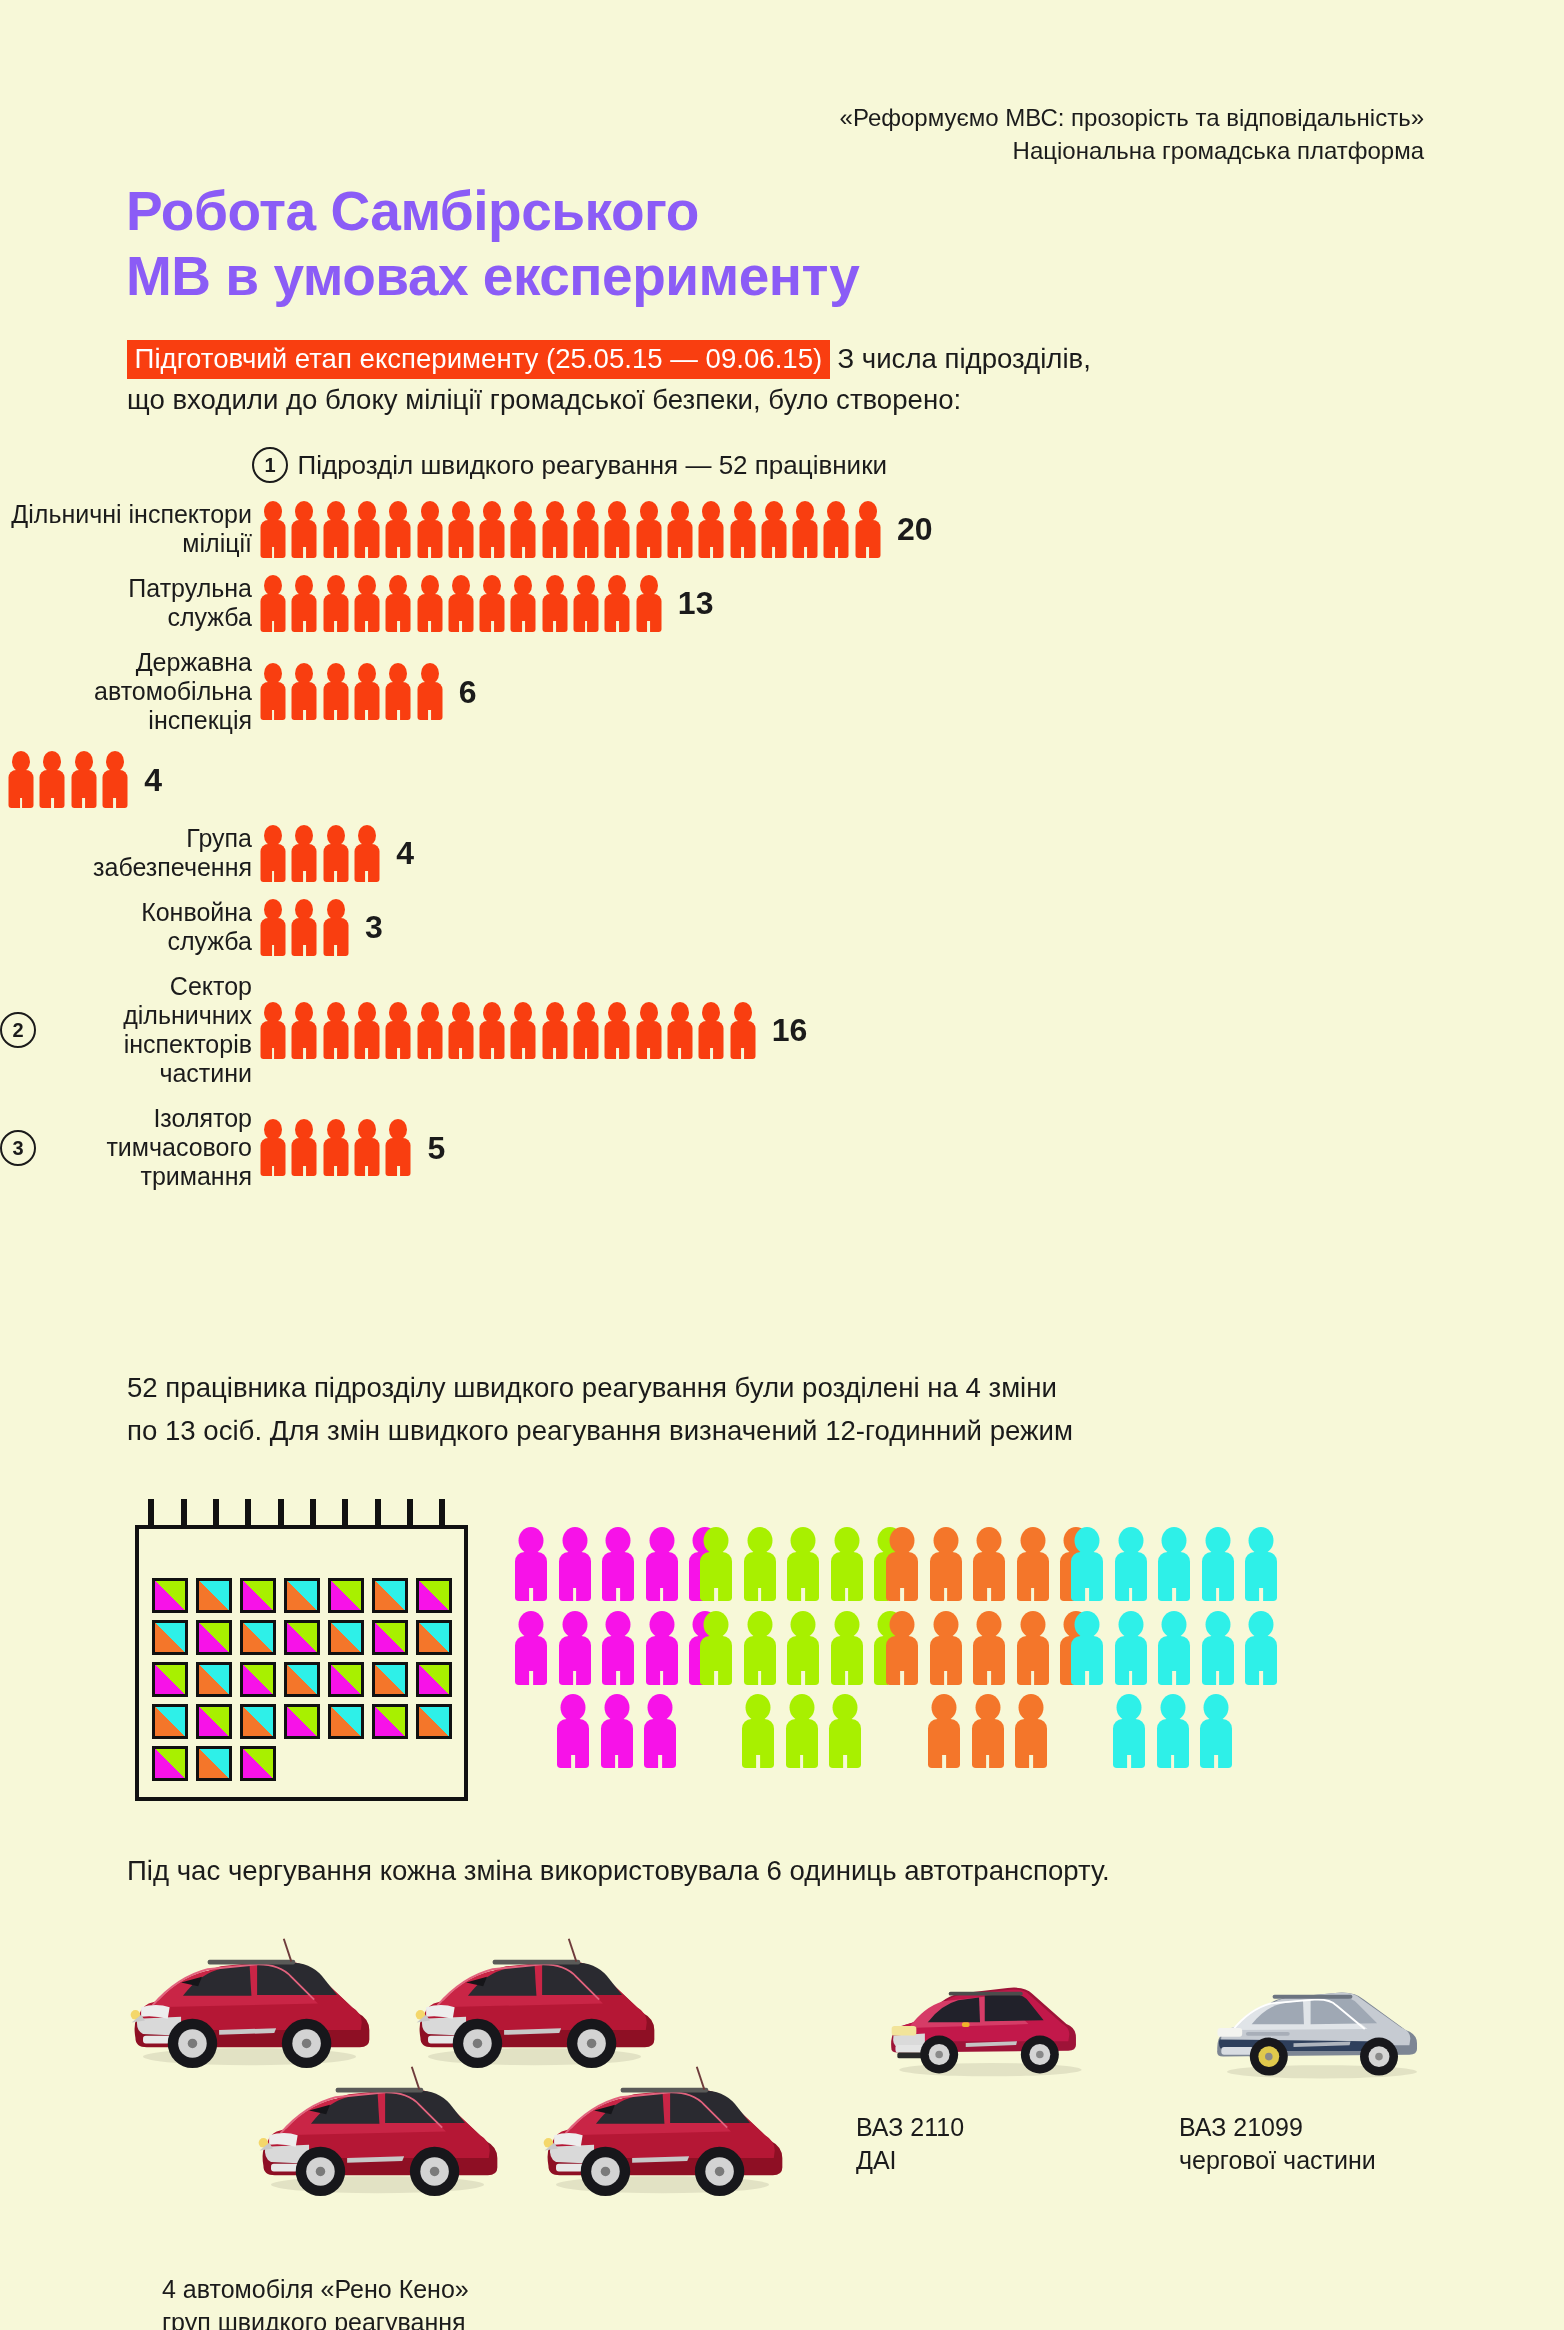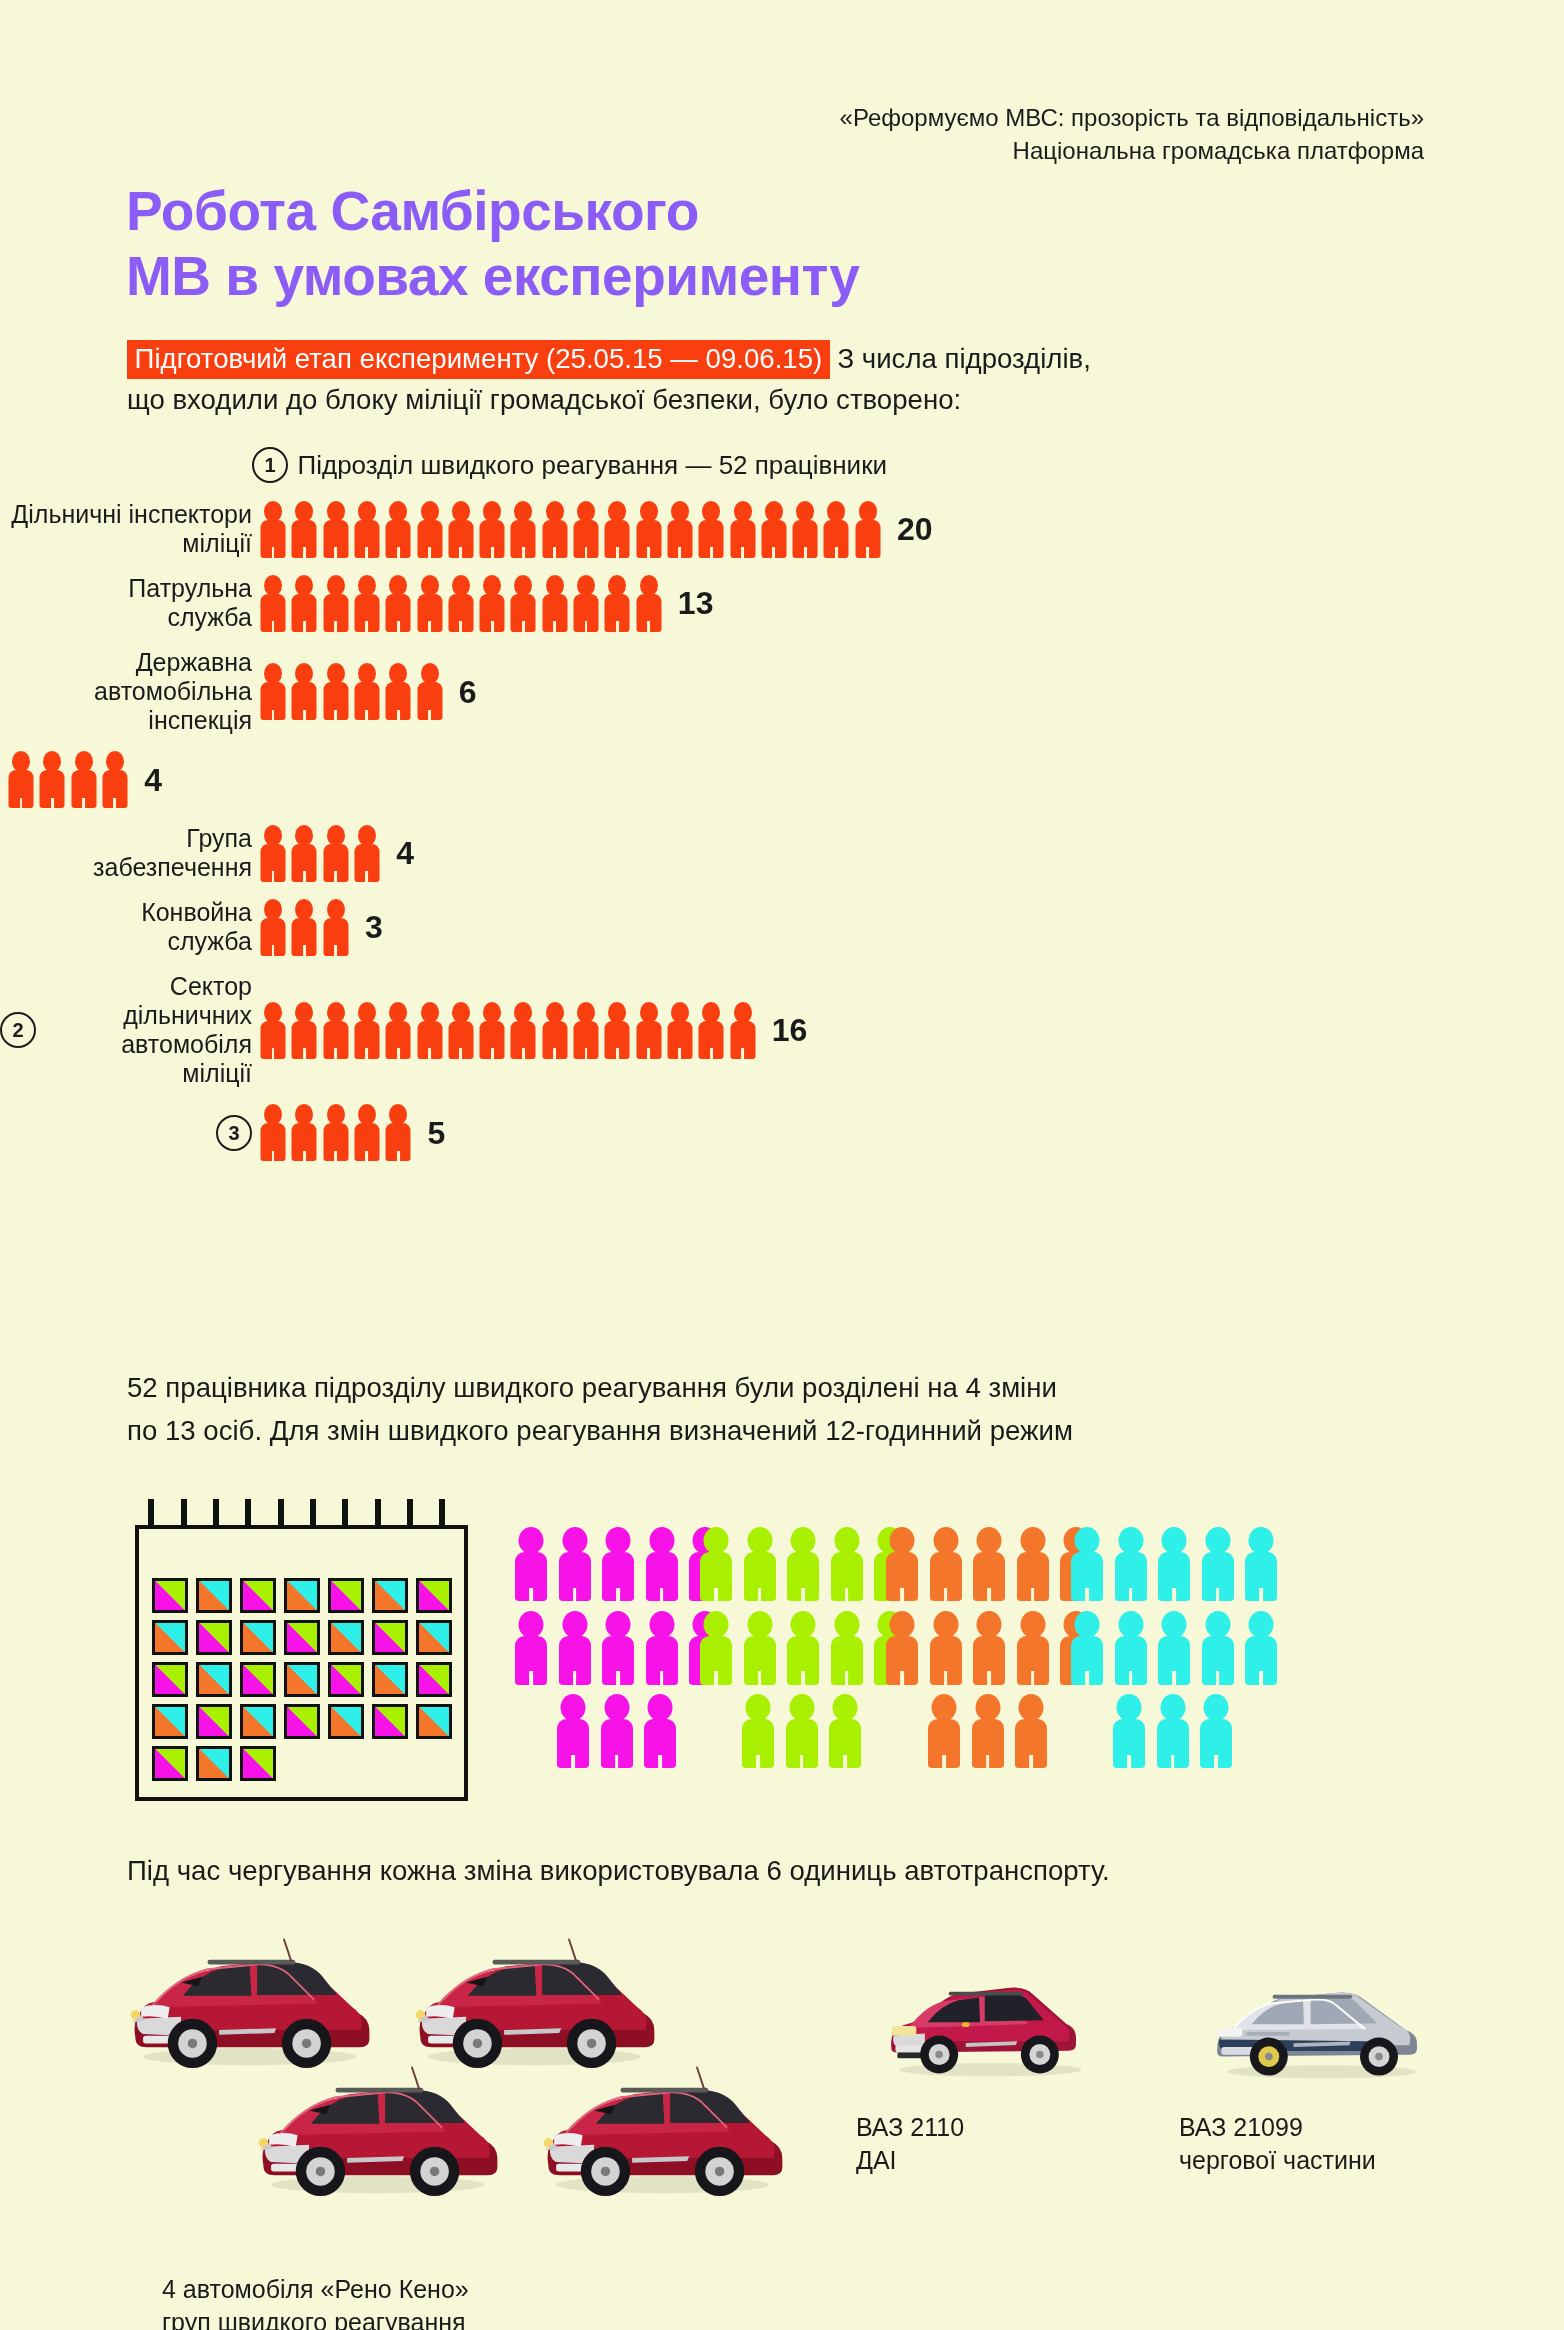--- a/index.html
+++ b/index.html
@@ -401,21 +401,21 @@
             <span class="head"></span>
             <span class="body"></span>
           </div>
         </div>
         <div class="count">3</div>
       </div>
       <div class="row">
         <div class="lead">
           <span class="num-circle">2</span>
           <div class="row-label">Сектор дільничних
-автомобіля міліції</div>
+інспекторів частини</div>
         </div>
         <div class="icons">
           <div class="ppl" style="color: rgb(249, 62, 16);">
             <span class="head"></span>
             <span class="body"></span>
           </div>
           <div class="ppl" style="color: rgb(249, 62, 16);">
             <span class="head"></span>
             <span class="body"></span>
           </div>
@@ -474,20 +474,22 @@
           <div class="ppl" style="color: rgb(249, 62, 16);">
             <span class="head"></span>
             <span class="body"></span>
           </div>
         </div>
         <div class="count">16</div>
       </div>
       <div class="row">
         <div class="lead">
           <span class="num-circle">3</span>
+          <div class="row-label">Ізолятор тимчасового
+тримання</div>
         </div>
         <div class="icons">
           <div class="ppl" style="color: rgb(249, 62, 16);">
             <span class="head"></span>
             <span class="body"></span>
           </div>
           <div class="ppl" style="color: rgb(249, 62, 16);">
             <span class="head"></span>
             <span class="body"></span>
           </div>

